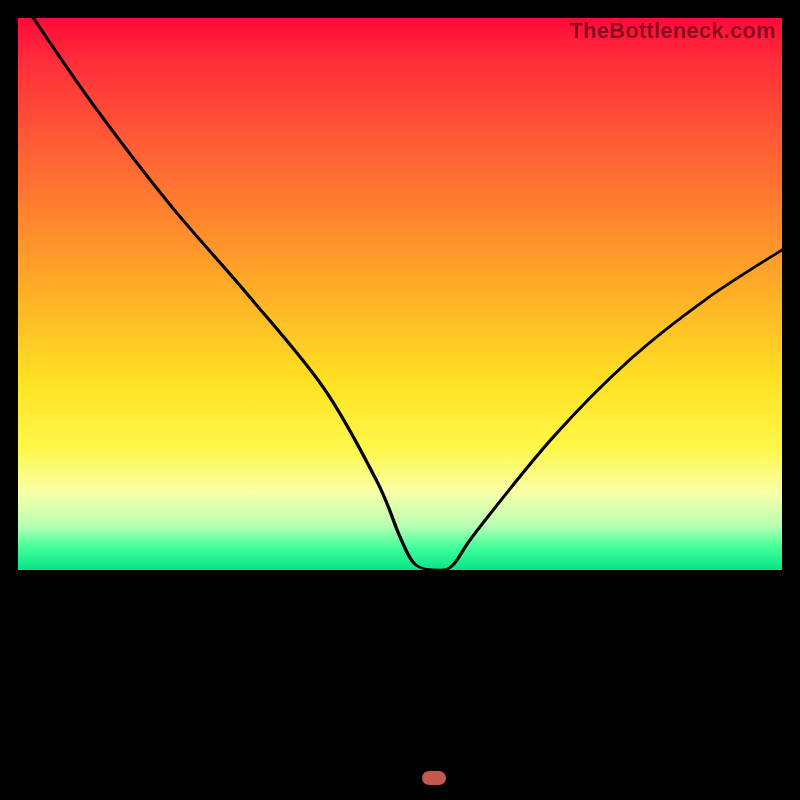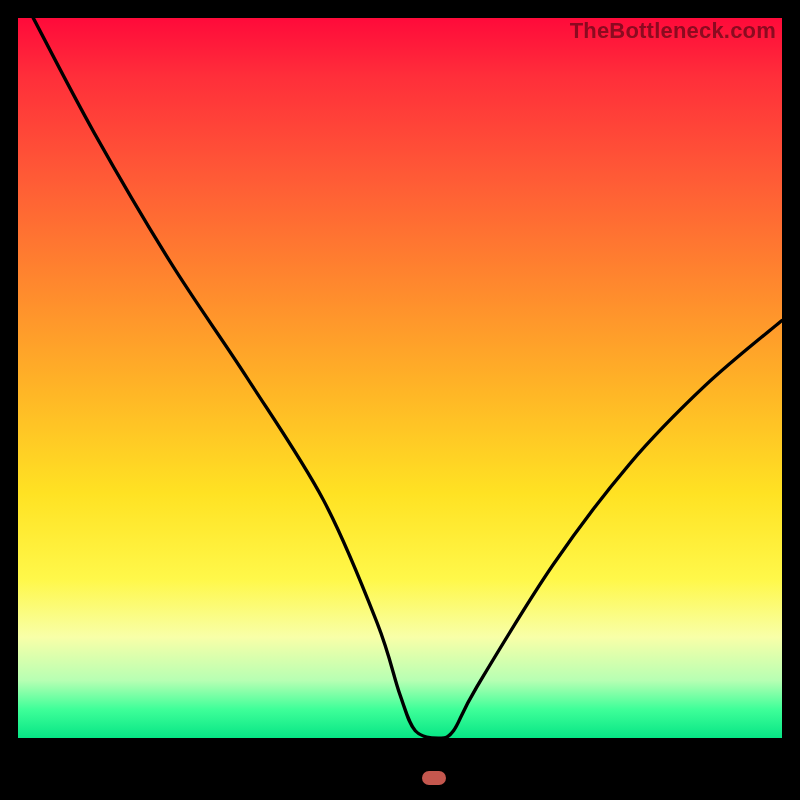--- a/index.html
+++ b/index.html
@@ -8,21 +8,21 @@
     position: relative;
     width: 800px;
     height: 800px;
     background: #000;
   }
   .plot {
     position: absolute;
     left: 18px;
     top: 18px;
     width: 764px;
-    height: 720px;
+    height: 552px;
     background: linear-gradient(
       to bottom,
       #ff0a3a 0%,
       #ff2e3a 8%,
       #ff5a36 22%,
       #ff8b2d 38%,
       #ffb626 52%,
       #ffe223 66%,
       #fff84a 78%,
       #f8ffa8 86%,

